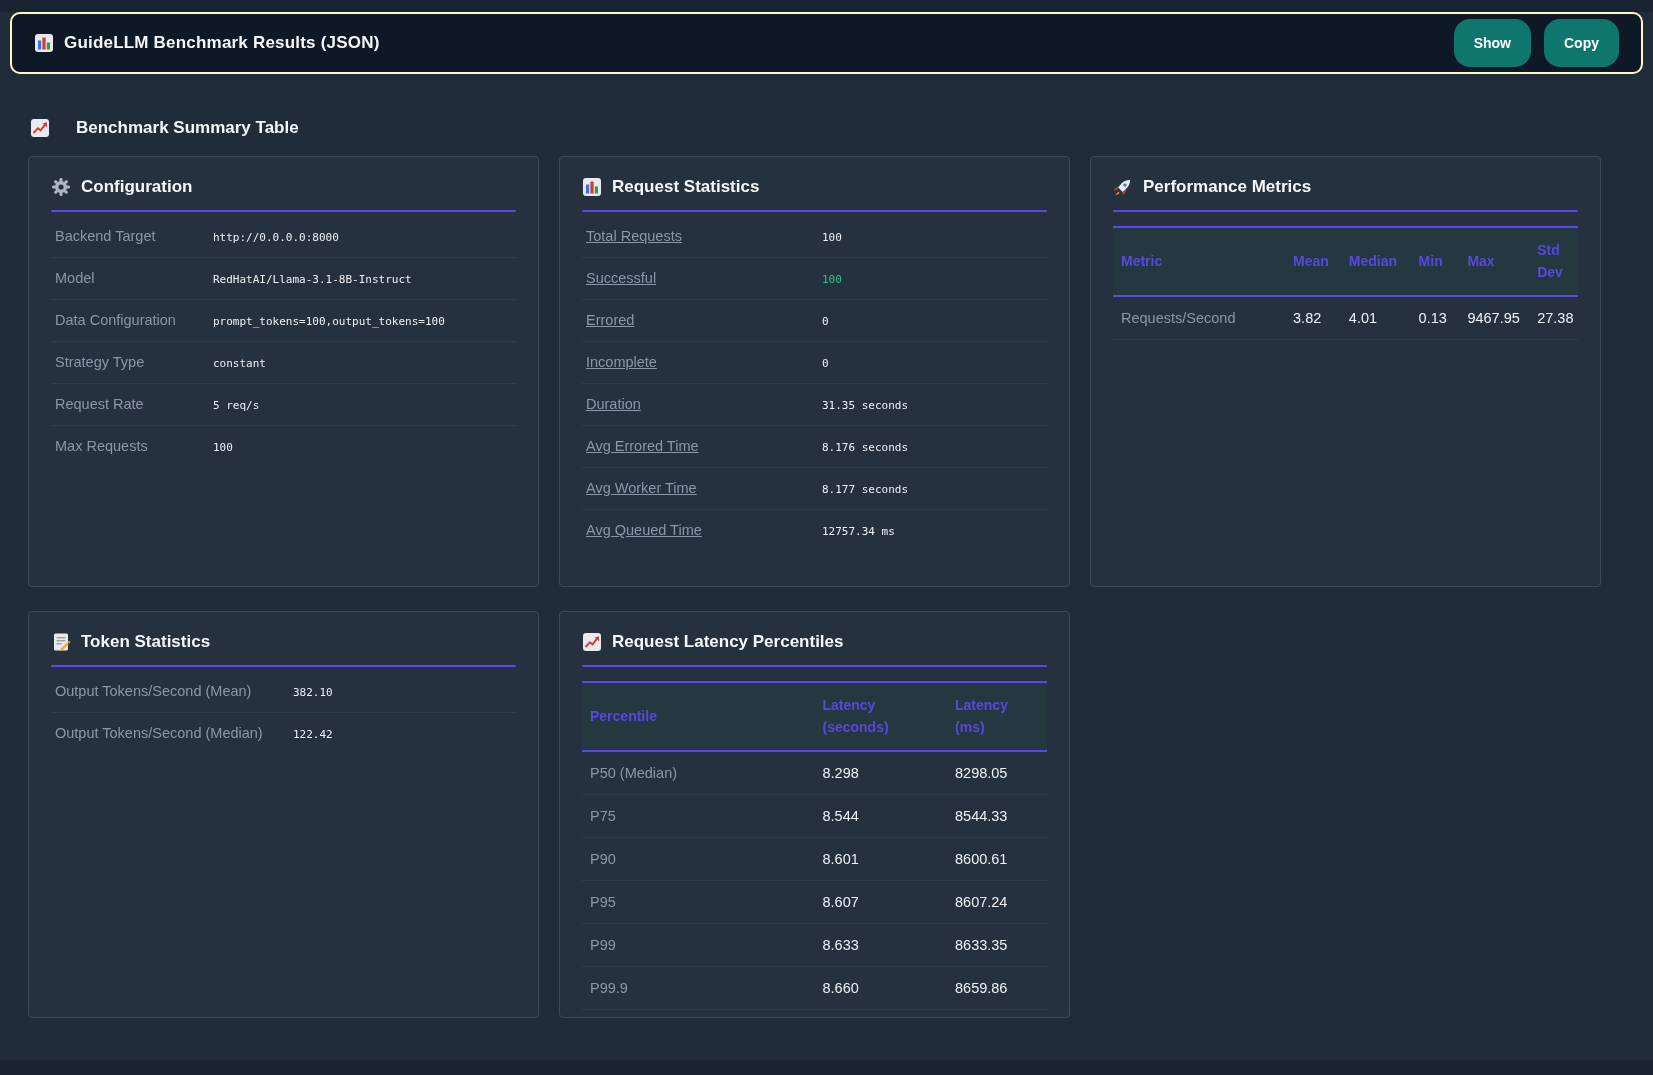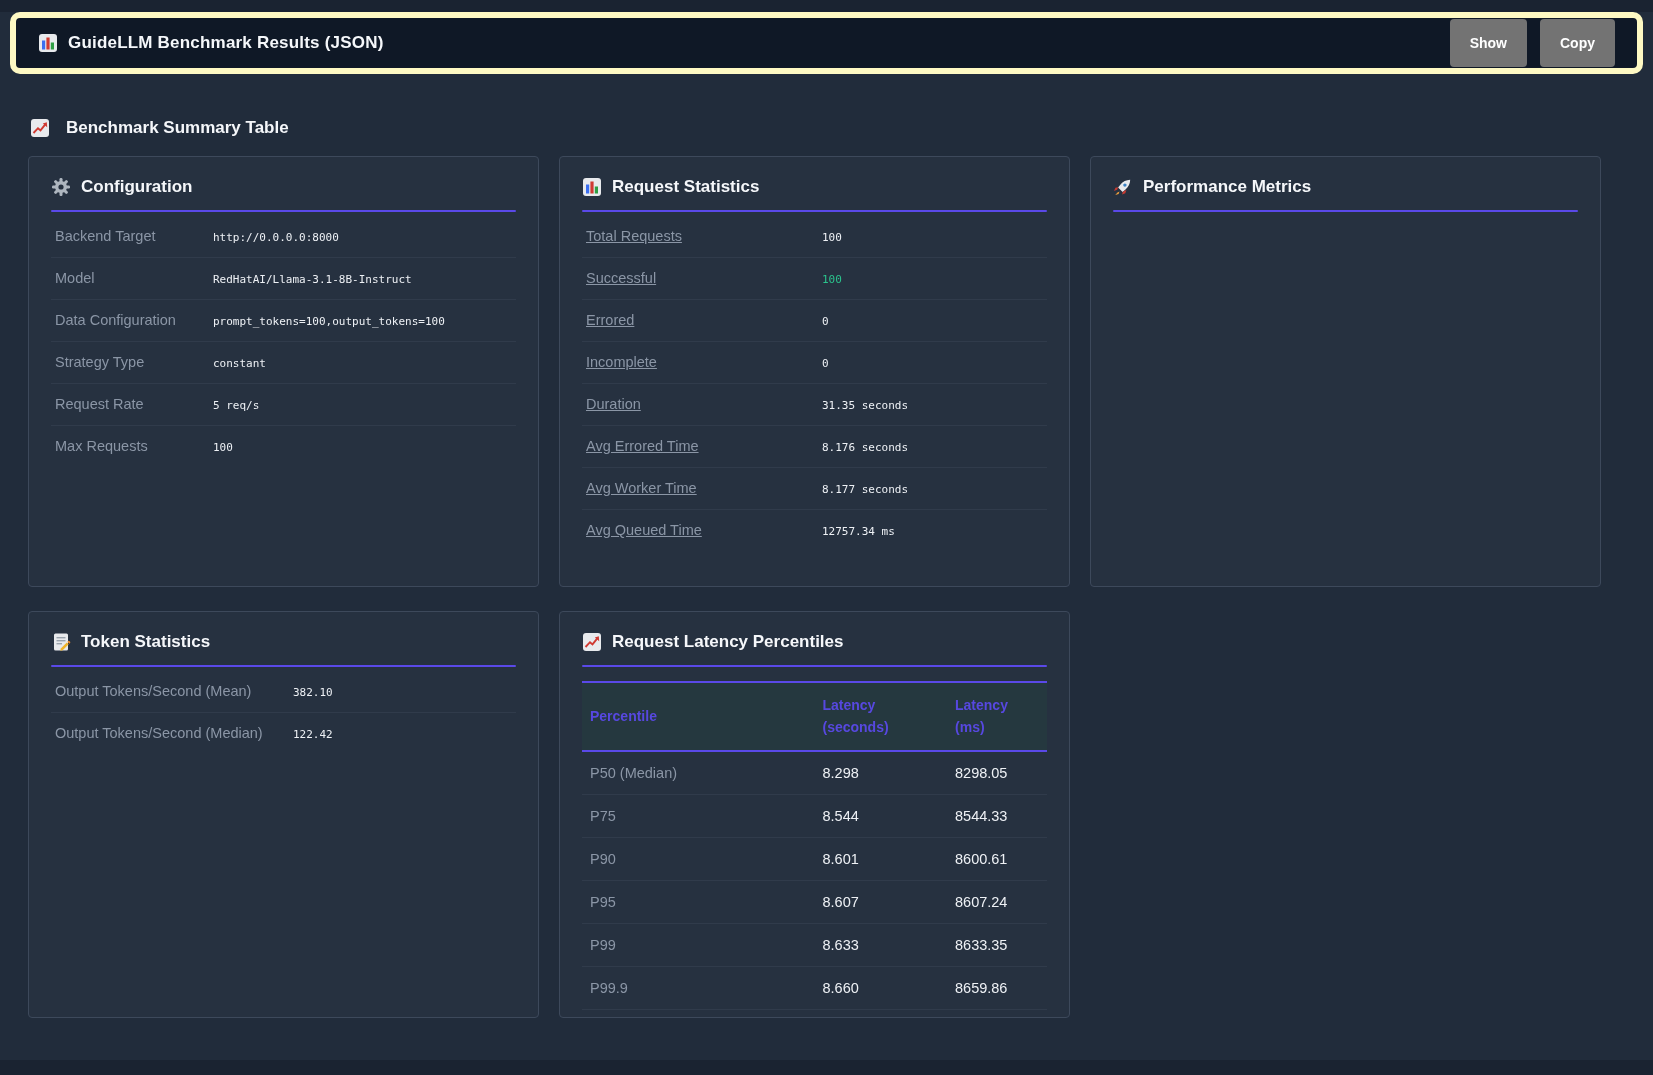--- a/index.html
+++ b/index.html
@@ -9,34 +9,34 @@
     background:#1a2331;
     font-family:"Liberation Sans", sans-serif;
     -webkit-font-smoothing:antialiased;
   }
   .page { background:#212c3b; height:1048px; width:100%; }
 
   
   .topbar {
     display:flex; justify-content:space-between; align-items:center;
     margin:12px 10px 0 10px; height:62px;
-    background:#0f1826; border:6px solid #fef9c3; border-radius:10px;
+    background:#0f1826; border:2px solid #fef9c3; border-radius:10px;
     padding:0 22px;
   }
   .title-group { display:flex; align-items:center; gap:10px; }
   .topbar h1 { font-size:17px; font-weight:700; color:#f5f7fa; margin:0; letter-spacing:.2px; }
   .topbar-actions { display:flex; gap:13px; }
   .btn {
-    background:#737373; color:#ffffff; font-weight:700; font-size:14px;
-    border:none; border-radius:4px; padding:16px 20px; cursor:pointer;
+    background:#0f766e; color:#ffffff; font-weight:700; font-size:14px;
+    border:none; border-radius:16px; padding:16px 20px; cursor:pointer;
     font-family:"Liberation Sans", sans-serif;
   }
 
   
-  .section-heading { display:flex; align-items:center; gap:16px; margin:44px 0 0 30px; }
+  .section-heading { display:flex; align-items:center; gap:26px; margin:44px 0 0 30px; }
   .section-heading h2 { font-size:17px; font-weight:700; color:#f5f7fa; margin:0; }
 
   
   .cards {
     display:grid;
     grid-template-columns:511px 511px 511px;
     grid-template-rows:431px 407px;
     gap:24px 20px;
     margin:18px 52px 0 28px;
   }
@@ -221,20 +221,42 @@
               <path d="M17.2 2.8c-4 .1-7.4 1.9-9.7 4.7l-2.4 2.9 4.5 4.5 2.9-2.4c2.8-2.3 4.6-5.7 4.7-9.7z" fill="#e8eaed"></path>
               <circle cx="11.9" cy="8.1" r="1.7" fill="#3b82c4"></circle>
               <path d="M5.3 10.2l-2.9.6L1 13.9l3.1-1.1z" fill="#c63b32"></path>
               <path d="M9.8 14.7l-.6 2.9 3.1-1.4 1.1-3.1z" fill="#c63b32"></path>
               <path d="M4.6 15.4l-2.4 2.5 3.4-.9.9-2.6z" fill="#f2a03d"></path>
             </svg>
         </span>
         <h3>Performance Metrics</h3>
       </div>
       <div class="accent-rule"></div>
+      <table class="perf-table">
+          <thead>
+            <tr>
+              <th>Metric</th>
+              <th>Mean</th>
+              <th>Median</th>
+              <th>Min</th>
+              <th>Max</th>
+              <th>Std Dev</th>
+            </tr>
+          </thead>
+          <tbody>
+            <tr>
+              <td>Requests/Second</td>
+              <td>3.82</td>
+              <td>4.01</td>
+              <td>0.13</td>
+              <td>9467.95</td>
+              <td>27.38</td>
+            </tr>
+          </tbody>
+        </table>
     </section>
 
     <section class="card">
       <div class="card-title">
         <span class="icon">
           <svg viewBox="0 0 20 20">
               <rect x="3" y="1.5" width="14" height="17" rx="1.5" fill="#e8eaed"></rect>
               <rect x="5.5" y="5" width="9" height="1.4" fill="#9aa3ad"></rect>
               <rect x="5.5" y="8" width="9" height="1.4" fill="#9aa3ad"></rect>
               <rect x="5.5" y="11" width="5.5" height="1.4" fill="#9aa3ad"></rect>

